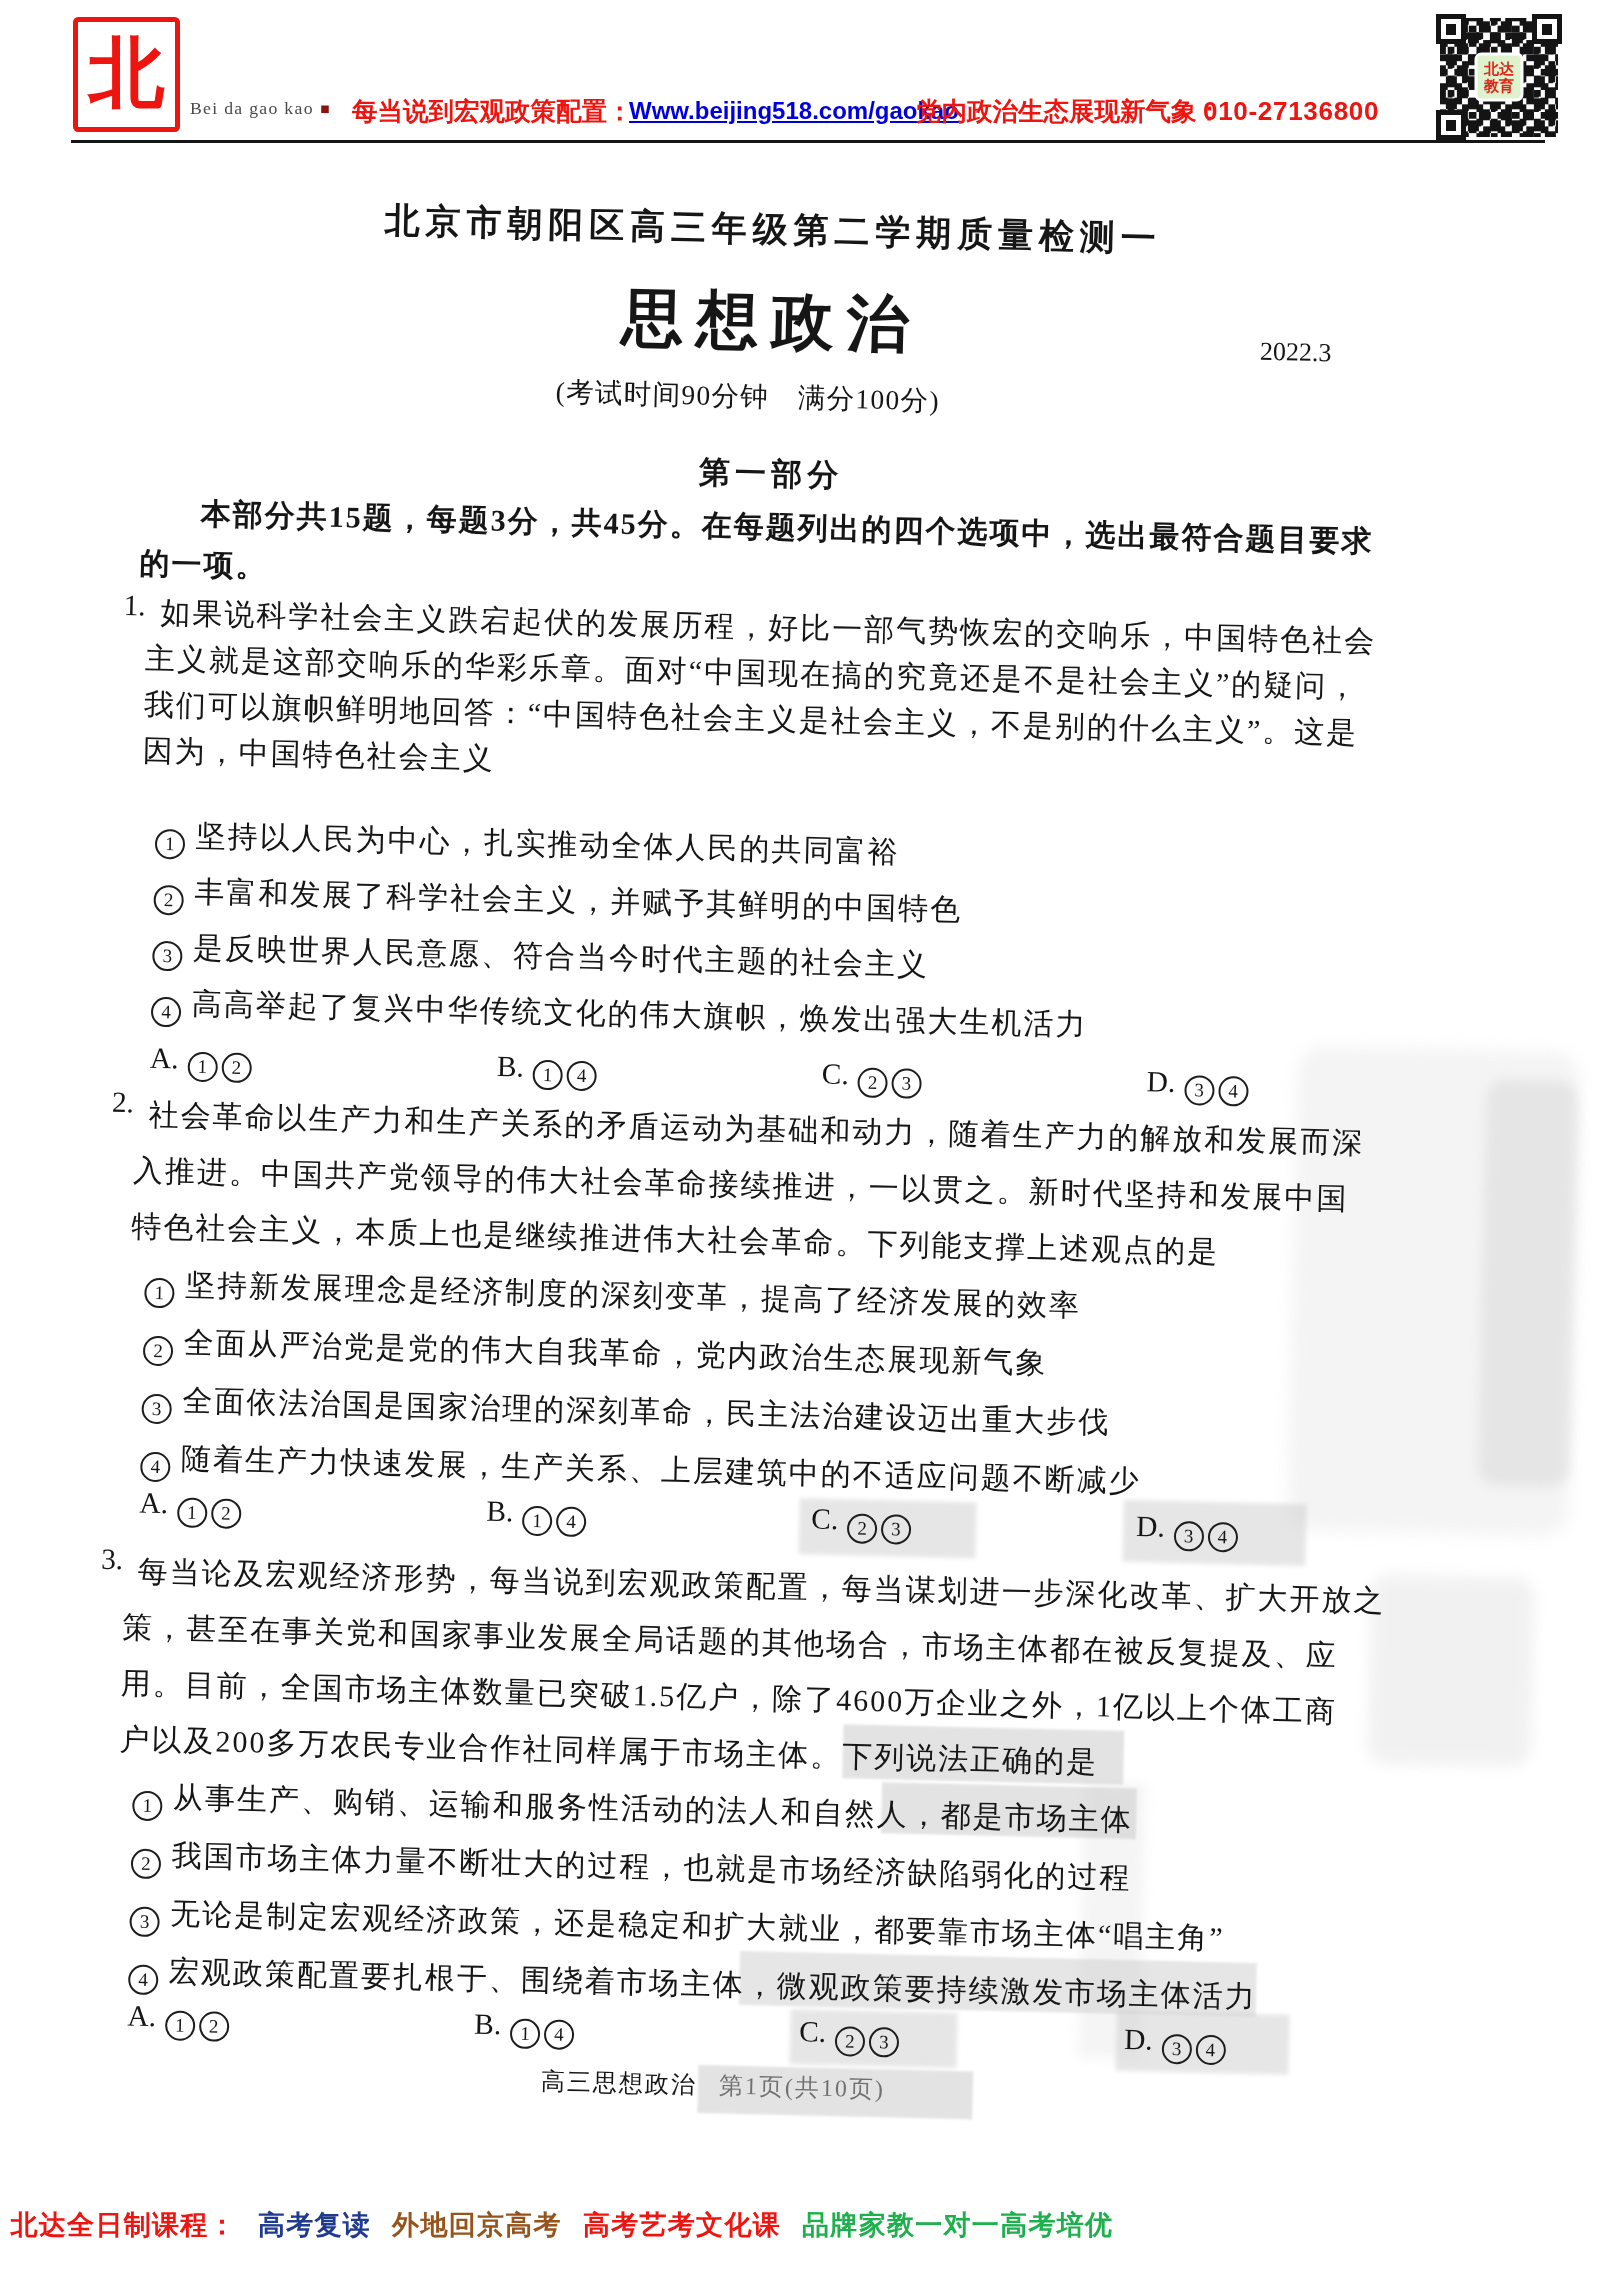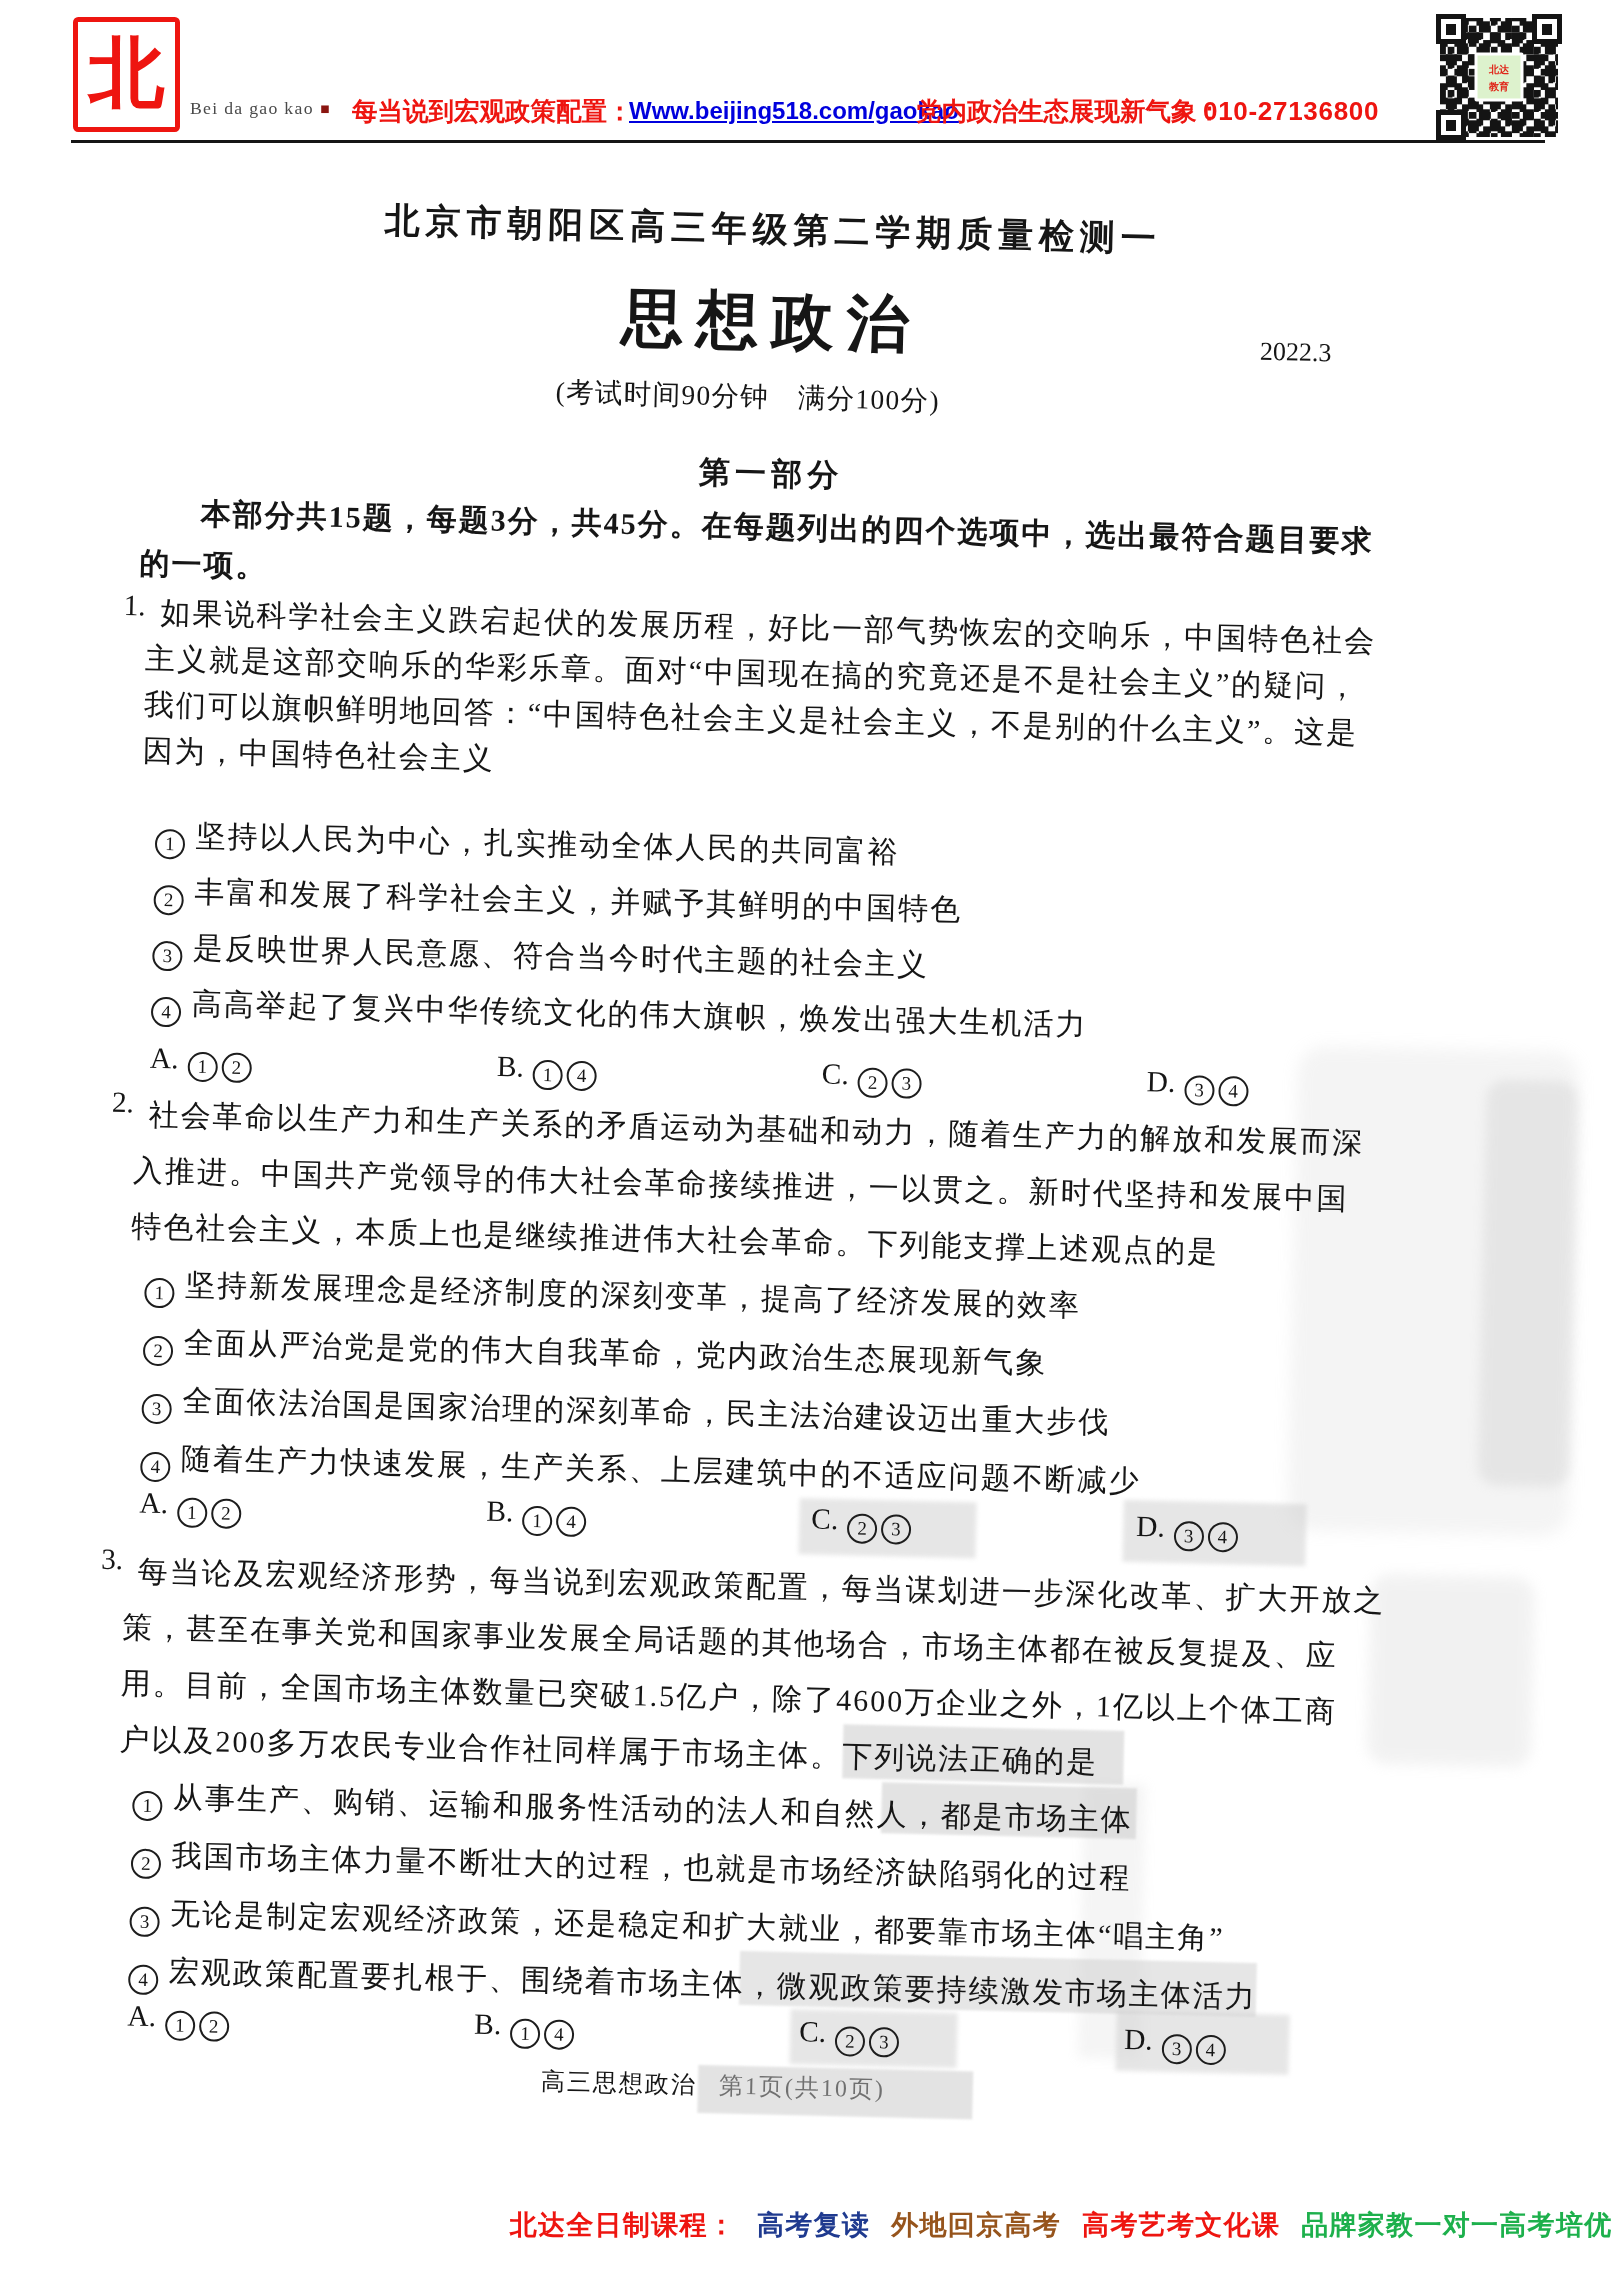--- a/index.html
+++ b/index.html
@@ -26,22 +26,22 @@
   
   .qr{position:absolute;left:1436px;top:14.4px;width:126px;height:126px;background:#fff;z-index:6;}
   .qr-pattern{position:absolute;inset:3.9px;
      background:
        conic-gradient(#141414 0 90deg,transparent 0 180deg,#141414 0 270deg,transparent 0) 0 0/14.4px 14.4px,
        conic-gradient(#141414 0 90deg,transparent 0 180deg,#141414 0 270deg,transparent 0) 5.9px 3.3px/22px 22px;}
   .finder{position:absolute;width:30px;height:30px;border:5.9px solid #141414;background:#fff;box-sizing:border-box;}
   .finder::after{content:'';position:absolute;inset:4.6px;background:#141414;}
   .f-tl{left:0;top:0;} .f-tr{right:0;top:0;} .f-bl{left:0;bottom:0;}
   .qr-logo{position:absolute;left:50%;top:50%;transform:translate(-50%,-50%);width:43px;height:43px;
-           background:#ddf2cd;border:3.3px solid #fff;border-radius:2px;display:flex;flex-direction:column;
-           align-items:center;justify-content:center;color:#e02418;font-weight:bold;font-size:10px;line-height:17px;}
+           background:#ddf2cd;border:3.3px solid #fff;border-radius:7px;display:flex;flex-direction:column;
+           align-items:center;justify-content:center;color:#e02418;font-weight:bold;font-size:15px;line-height:17px;}
 
   
   .scan{position:absolute;inset:0;transform:rotate(1.35deg);transform-origin:124px 589px;z-index:2;}
 
   .exam-title{position:absolute;left:376px;top:191px;font-size:35px;font-weight:600;letter-spacing:5.9px;white-space:nowrap;}
   .subject{position:absolute;left:615px;top:264px;font-size:62px;font-weight:bold;letter-spacing:13px;white-space:nowrap;}
   .exam-date{position:absolute;left:1254px;top:310px;font-size:26px;white-space:nowrap;}
   .exam-info{position:absolute;left:551px;top:364px;font-size:27.5px;letter-spacing:1.3px;white-space:nowrap;}
   .part-heading{position:absolute;left:696px;top:438px;font-size:31px;font-weight:bold;letter-spacing:5.2px;white-space:nowrap;}
 
@@ -71,21 +71,21 @@
   .choice .cnum{margin-left:3.9px;}
   .choice .choice-label{margin-right:5.2px;}
 
   .page-footer-label{position:absolute;left:576px;top:2055px;font-size:24px;letter-spacing:2px;white-space:nowrap;}
   .page-footer-label .gap{display:inline-block;width:22px;}
 
   
   .artifact{position:absolute;background:#c9c9c9;z-index:1;}
 
   
-  .ad-footer{position:absolute;left:0;top:2207px;width:100%;text-align:right;z-index:5;
+  .ad-footer{position:absolute;left:0;top:2207px;width:100%;text-align:left;z-index:5;
              font-family:"Liberation Sans","DejaVu Sans",sans-serif;font-weight:bold;font-size:27px;white-space:nowrap;}
   .promo-seg{margin:0 10.5px;letter-spacing:1.3px;}
 </style>
 </head>
 <body>
 
 <div class="page">
 
   <div class="ad-header">
     <div class="logo-seal">

